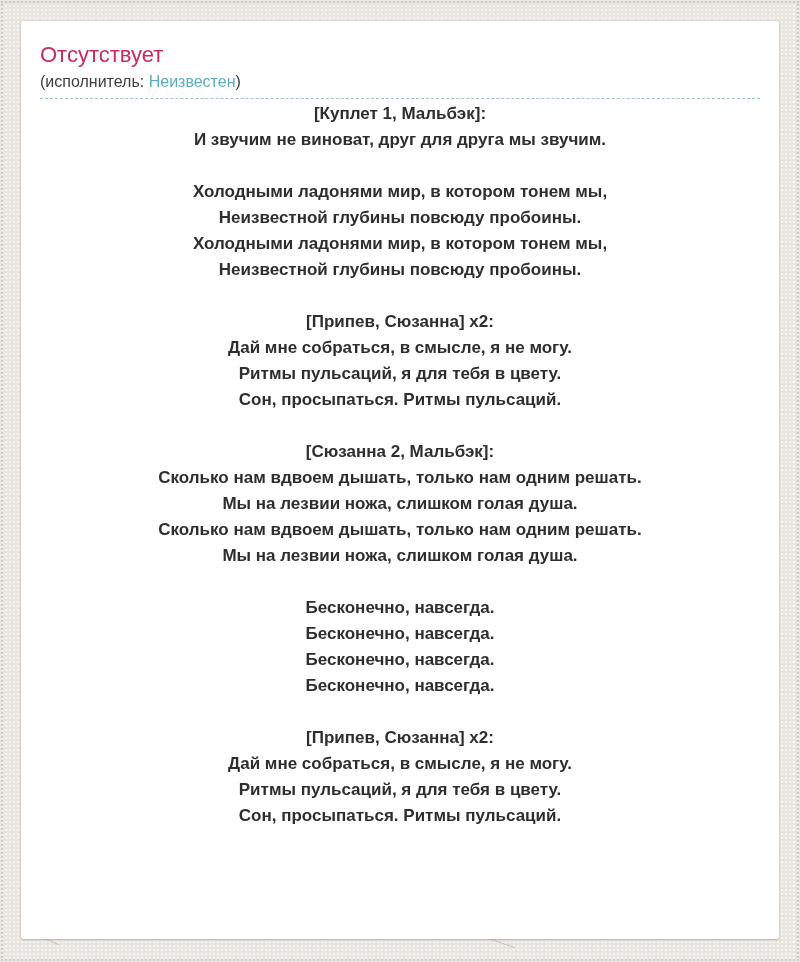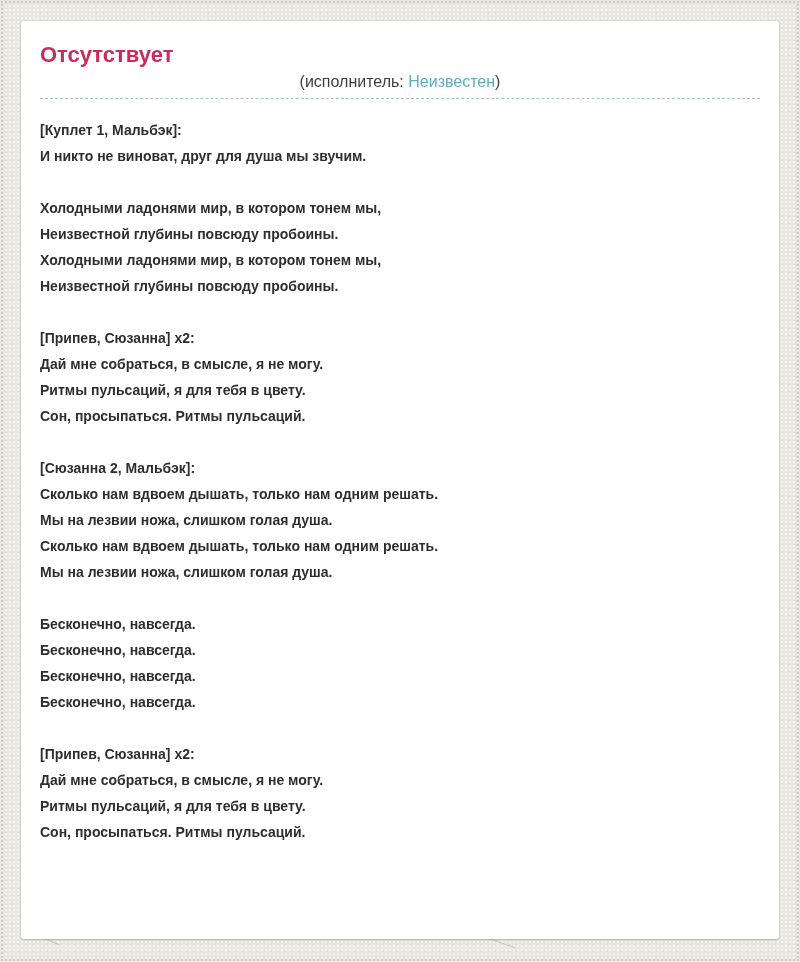--- a/index.html
+++ b/index.html
@@ -35,43 +35,43 @@
     box-sizing: border-box;
     background: #ffffff;
     border-radius: 2px;
     box-shadow: 0 1px 2px rgba(130,123,110,0.45), 0 0 1px rgba(150,144,132,0.6);
     padding: 21px 19px 0 19px;
     z-index: 2;
   }
   .song-title {
     margin: 0 0 4px 0;
     font-size: 22px;
-    font-weight: 700;
+    font-weight: 400;
     line-height: 1.2;
     color: #c92b5d;
   }
   .artist-line {
     font-size: 16px;
     line-height: 1.25;
     color: #3e3e3e;
     padding-bottom: 6px;
     border-bottom: 1px dashed #a0c3ce;
-    text-align: center;
   }
   .artist-link {
     color: #5cadc0;
     text-decoration: none;
     cursor: pointer;
   }
   .lyrics {
-    margin-top: 18px;
-    font-size: 14px;
+    margin-top: 2px;
+    font-size: 17px;
     font-weight: 700;
     line-height: 26px;
     color: #2e2e2e;
+    text-align: center;
   }
   .line {
     min-height: 26px;
     white-space: pre-wrap;
   }
   .scratch {
     position: absolute;
     height: 1px;
     background: #c9c5bd;
     z-index: 1;
@@ -98,21 +98,21 @@
 <div class="scratch scratch-right"></div>
 
 <div class="paper">
   <div class="header">
     <h1 class="song-title">Отсутствует</h1>
     <div class="artist-line"><span>(исполнитель: </span><a class="artist-link" href="#">Неизвестен</a><span>)</span></div>
   </div>
 
   <div class="lyrics">
       <div class="line">[Куплет 1, Мальбэк]:</div>
-      <div class="line">И никто не виноват, друг для душа мы звучим.</div>
+      <div class="line">И звучим не виноват, друг для друга мы звучим.</div>
       <div class="line">&nbsp;</div>
       <div class="line">Холодными ладонями мир, в котором тонем мы,</div>
       <div class="line">Неизвестной глубины повсюду пробоины.</div>
       <div class="line">Холодными ладонями мир, в котором тонем мы,</div>
       <div class="line">Неизвестной глубины повсюду пробоины.</div>
       <div class="line">&nbsp;</div>
       <div class="line">[Припев, Сюзанна] x2:</div>
       <div class="line">Дай мне собраться, в смысле, я не могу.</div>
       <div class="line">Ритмы пульсаций, я для тебя в цвету.</div>
       <div class="line">Сон, просыпаться. Ритмы пульсаций.</div>

